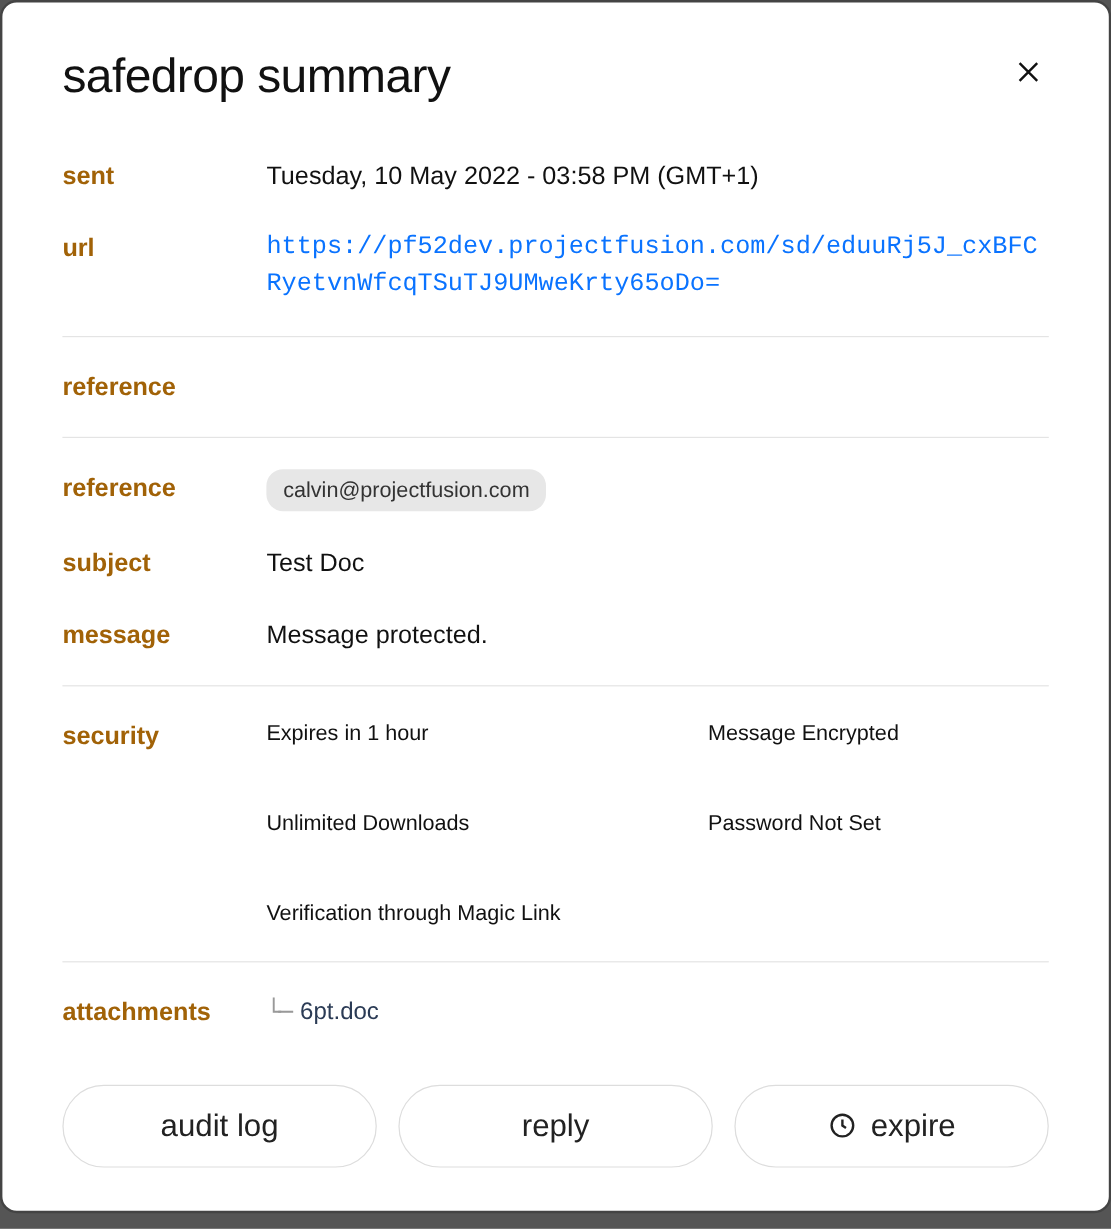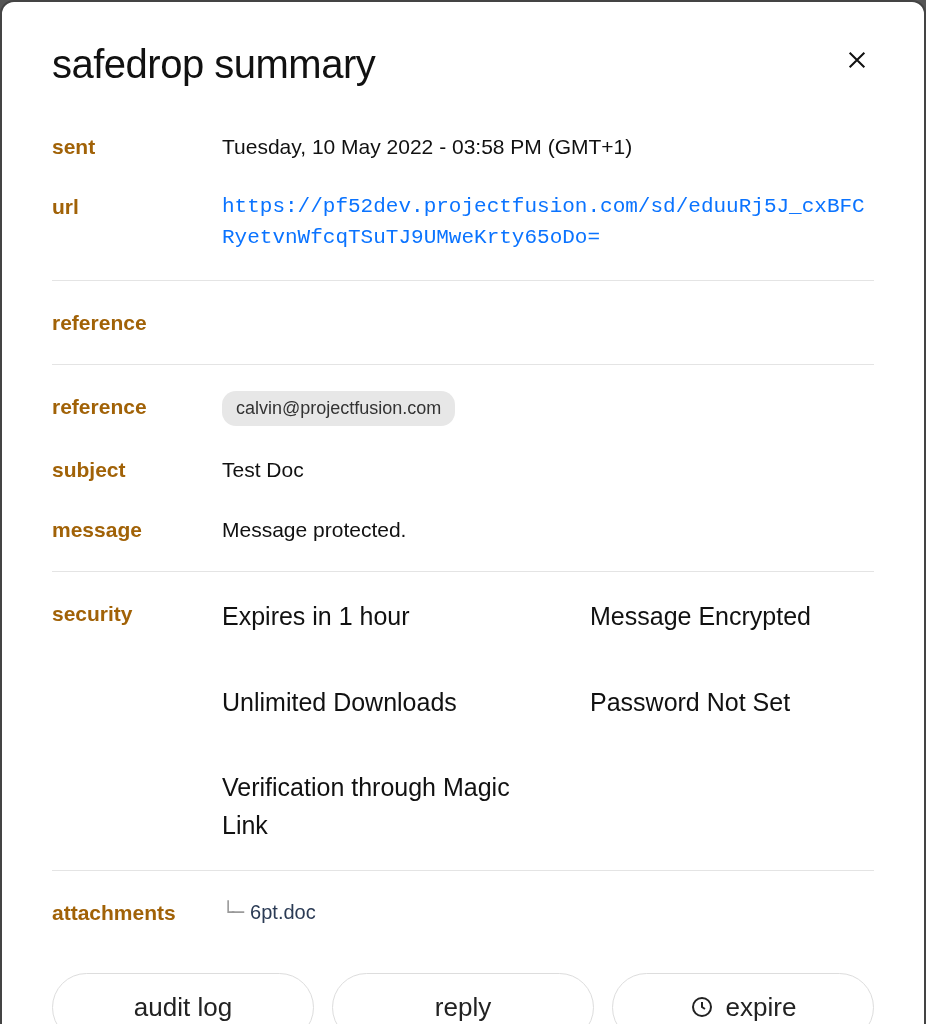--- a/index.html
+++ b/index.html
@@ -72,21 +72,21 @@
     color: #333;
     font-size: 18px;
     padding: 4px 14px;
     border-radius: 14px;
   }
   .sec-grid {
     display: grid;
     grid-template-columns: 320px 1fr;
     column-gap: 20px;
     row-gap: 8px;
-    font-size: 25px;
+    font-size: 18px;
     color: #111;
     gap: 48px;
   }
   .attach-entry {
     display: flex;
     align-items: flex-end;
     gap: 8px;
     font-size: 20px;
     color: #2b3b55;
   }

